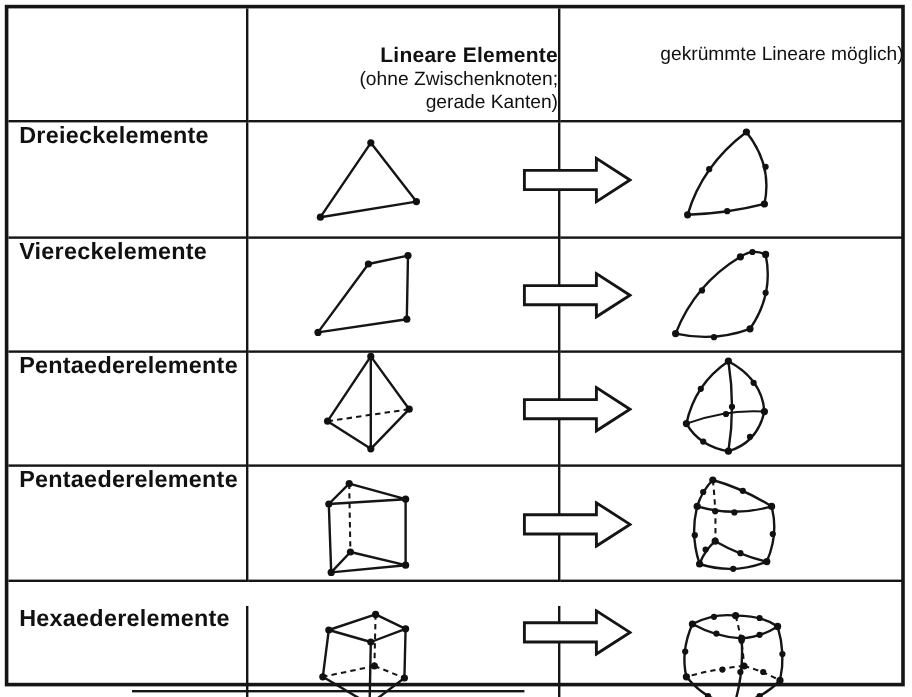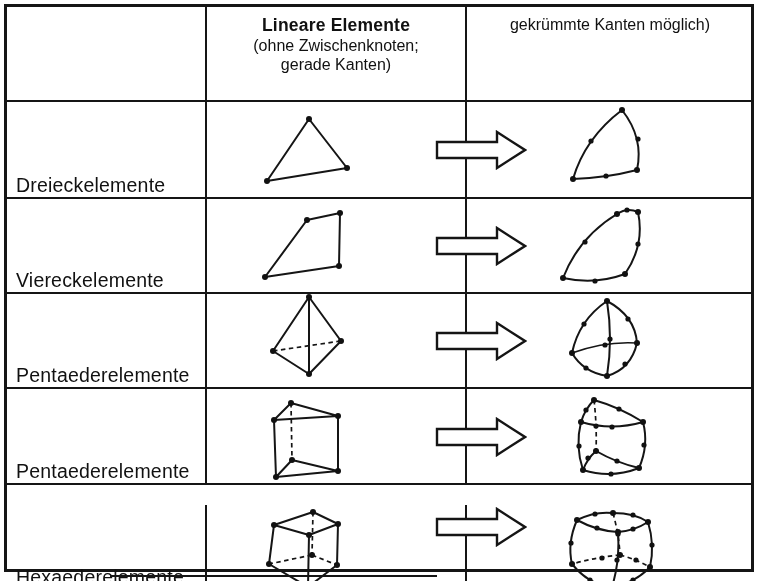--- a/index.html
+++ b/index.html
@@ -14,24 +14,24 @@
     display:grid;
     grid-template-columns:200px 260px 1fr;
     grid-template-rows:95px 97px 95px 95px 96px 1fr;
   }
   .cell{
     border-right:2px solid #151515;border-bottom:2px solid #151515;
     box-sizing:border-box;position:relative;overflow:visible;
   }
   .cell.no-r{border-right:none;}
   .cell.no-b{border-bottom:none;margin-top:20px;}
-  .header-cell{text-align:center;padding-top:8px;}
+  .header-cell{text-align:right;padding-top:29px;}
   .header-title{font-weight:bold;font-size:17.5px;line-height:21px;letter-spacing:0.2px;}
   .header-sub{font-size:16px;line-height:19px;}
-  .label-cell{display:flex;align-items:flex-end;padding-left:9px;}
+  .label-cell{display:flex;align-items:flex-start;padding-left:9px;font-weight:bold;}
   .row-label{font-size:19.5px;letter-spacing:0.2px;}
   .shape-cell{display:block;}
   .shape-cell svg{display:block;}
   .edge{fill:none;stroke:#151515;stroke-width:2;stroke-linecap:round;stroke-linejoin:round;}
   .edge-thin{fill:none;stroke:#151515;stroke-width:1.6;stroke-linecap:round;}
   .edge-dash{fill:none;stroke:#151515;stroke-width:1.7;stroke-dasharray:4.5 3.5;stroke-linecap:butt;}
   .node{fill:#111;stroke:none;}
   .arrow{position:absolute;left:428px;width:92px;height:40px;z-index:5;}
   .arrow svg{display:block;}
   .arrow-shape{fill:#ffffff;stroke:#151515;stroke-width:2.4;stroke-linejoin:miter;}
@@ -42,21 +42,21 @@
 
 <div class="fem-table">
 
   <div class="cell"></div>
   <div class="cell header-cell">
     <div class="header-title">Lineare Elemente</div>
     <div class="header-sub">(ohne Zwischenknoten;</div>
     <div class="header-sub">gerade Kanten)</div>
   </div>
   <div class="cell no-r header-cell">
-    <div class="header-sub">gekrümmte Kanten möglich)</div>
+    <div class="header-sub">gekrümmte Lineare möglich)</div>
   </div>
 
   <div class="cell label-cell">
     <span class="row-label">Dreieckelemente</span>
   </div>
   <div class="cell shape-cell">
     <svg width="258" height="95" viewBox="0 0 258 95" aria-label="triangle-3-node-element-icon">
       <polygon class="edge" points="102,17 60,79 140,66"></polygon>
       <circle class="node" cx="102" cy="17" r="3"></circle>
         <circle class="node" cx="60" cy="79" r="3"></circle>

